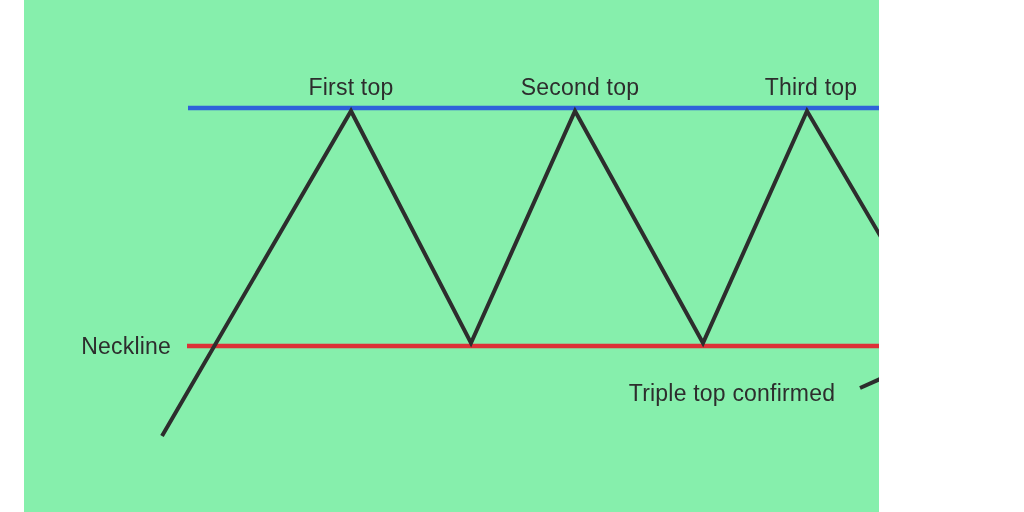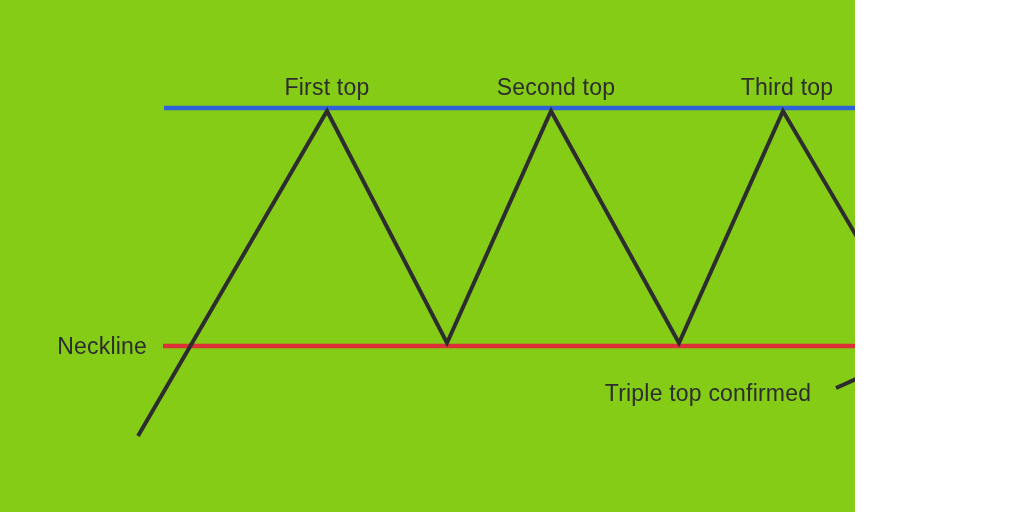--- a/index.html
+++ b/index.html
@@ -4,23 +4,24 @@
 <style>
   html, body {
     margin: 0;
     padding: 0;
     background: #ffffff;
   }
   .stage {
     position: relative;
     width: 855px;
     height: 512px;
-    background: #84cc16;
+    background: #86efac;
     overflow: hidden;
     font-family: "Liberation Sans", sans-serif;
+    margin-left: 24px;
   }
   svg.diagram {
     display: block;
     width: 1024px;
     height: 512px;
   }
   .struct-line {
     fill: none;
     stroke-width: 4.5;
     stroke-linecap: butt;

